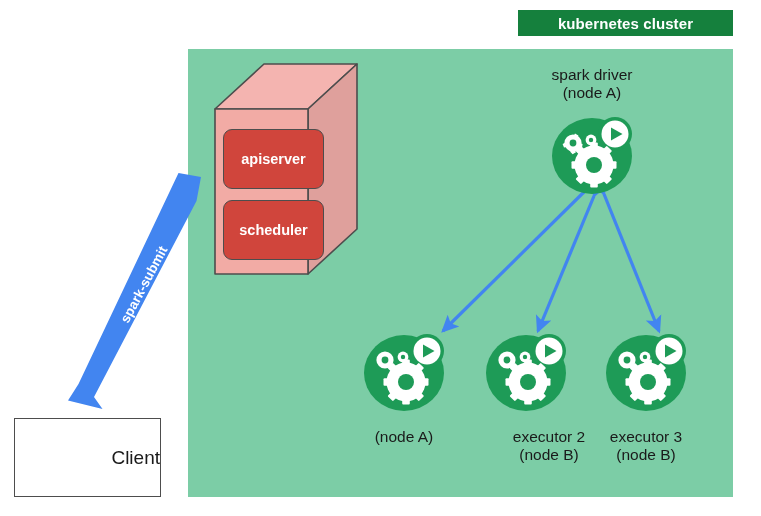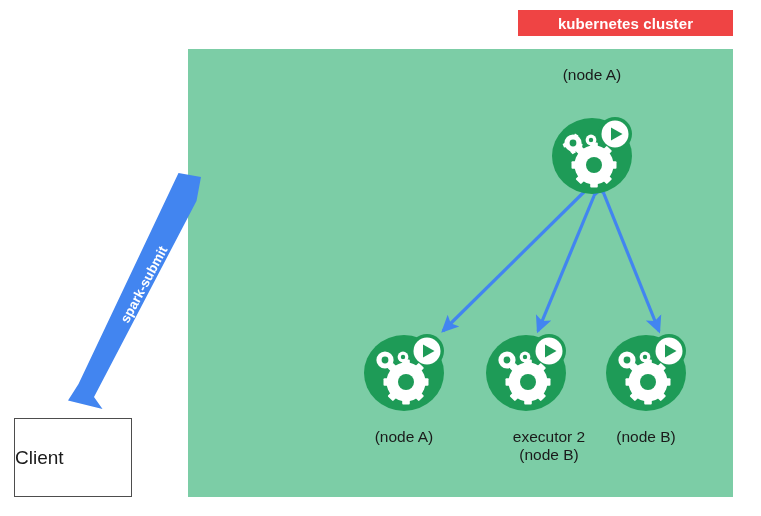--- a/index.html
+++ b/index.html
@@ -18,21 +18,21 @@
     overflow: hidden;
   }
 
   
   #cluster-banner {
     position: absolute;
     left: 518px;
     top: 10px;
     width: 215px;
     height: 26px;
-    background: #ef4444;
+    background: #15803d;
     display: flex;
     align-items: center;
     justify-content: center;
   }
   #cluster-banner .label {
     color: #ffffff;
     font-size: 15px;
     font-weight: bold;
     letter-spacing: 0.1px;
     white-space: nowrap;
@@ -46,28 +46,28 @@
     width: 545px;
     height: 448px;
     background: #7ccda6;
   }
 
   
   #client-box {
     position: absolute;
     left: 14px;
     top: 418px;
-    width: 118px;
+    width: 147px;
     height: 79px;
     background: #ffffff;
     border: 1.5px solid #4d4d4d;
     box-sizing: border-box;
     display: flex;
     align-items: center;
-    justify-content: flex-start;
+    justify-content: flex-end;
   }
   #client-box .label {
     font-size: 19px;
     color: #1a1a1a;
   }
 
   
   #spark-submit-arrow {
     position: absolute;
     left: 56px;
@@ -164,20 +164,37 @@
     <svg width="160" height="250" viewBox="0 0 160 250">
       <path d="M 122.5 8 L 145 12 L 140.5 36 L 38 232 L 46.5 244 L 12 235.5 L 22.5 219 Z" fill="#4285f0"></path>
     </svg>
     <div class="arrow-text">spark-submit</div>
   </div>
 
   <div id="client-box">
     <span class="label">Client</span>
   </div>
 
+  <div id="control-plane-cube">
+    <svg class="cube-svg" width="152" height="215" viewBox="0 0 152 215">
+
+      <path d="M 9 46 L 58 1 L 151 1 L 102 46 Z" fill="#f4b4b0" stroke="#4d4d4d" stroke-width="1.6" stroke-linejoin="round"></path>
+
+      <path d="M 102 46 L 151 1 L 151 166 L 102 211 Z" fill="#dfa09c" stroke="#4d4d4d" stroke-width="1.6" stroke-linejoin="round"></path>
+
+      <rect x="9" y="46" width="93" height="165" fill="#f2aba5" stroke="#4d4d4d" stroke-width="1.6" stroke-linejoin="round"></rect>
+    </svg>
+
+    <div class="component" id="comp-apiserver">
+      <span class="label">apiserver</span>
+    </div>
+    <div class="component" id="comp-scheduler">
+      <span class="label">scheduler</span>
+    </div>
+  </div>
 
   <svg id="connectors" viewBox="0 0 761 516">
     <defs>
       <marker id="ah" markerWidth="6" markerHeight="6" refX="4.6" refY="3" orient="auto" markerUnits="strokeWidth">
         <path d="M 0 0.4 L 5.4 3 L 0 5.6 L 1.2 3 Z" fill="#4285f0"></path>
       </marker>
     </defs>
     <g stroke="#4285f0" stroke-width="3.2" fill="none" marker-start="url(#ah)" marker-end="url(#ah)">
       <line x1="584" y1="192" x2="443" y2="331"></line>
       <line x1="594" y1="196" x2="538" y2="331"></line>
@@ -207,20 +224,21 @@
         <rect x="63.5" y="48.2" width="6" height="7.6" rx="1"></rect>
         <rect x="29.5" y="34.5" width="7.6" height="6" rx="1" transform="rotate(-45 33.3 37.5)"></rect>
         <rect x="56.5" y="34.5" width="7.6" height="6" rx="1" transform="rotate(45 60.3 37.5)"></rect>
         <rect x="29.5" y="63.5" width="7.6" height="6" rx="1" transform="rotate(45 33.3 66.5)"></rect>
         <rect x="56.5" y="63.5" width="7.6" height="6" rx="1" transform="rotate(-45 60.3 66.5)"></rect>
       </g>
       <circle cx="47" cy="52" r="8" fill="#1e9b57"></circle>
     </svg>
   </div>
   <div class="node-caption" style="left:527px; top:66px; width:130px;">
+    <span class="ln">spark driver</span>
     <span class="ln">(node A)</span>
   </div>
 
   <div class="node" style="left:359px; top:330px; width:90px; height:84px;">
     <svg width="90" height="84" viewBox="0 0 90 84">
       <ellipse cx="45" cy="43" rx="40" ry="38" fill="#1e9b57"></ellipse>
       <circle cx="68" cy="21" r="17" fill="#1e9b57"></circle>
       <circle cx="68" cy="21" r="13.5" fill="#ffffff"></circle>
       <path d="M 64 14.5 L 75.5 21 L 64 27.5 Z" fill="#1e9b57"></path>
       <circle cx="26" cy="30" r="8.6" fill="#ffffff"></circle>
@@ -292,16 +310,17 @@
         <rect x="63.5" y="48.2" width="6" height="7.6" rx="1"></rect>
         <rect x="29.5" y="34.5" width="7.6" height="6" rx="1" transform="rotate(-45 33.3 37.5)"></rect>
         <rect x="56.5" y="34.5" width="7.6" height="6" rx="1" transform="rotate(45 60.3 37.5)"></rect>
         <rect x="29.5" y="63.5" width="7.6" height="6" rx="1" transform="rotate(45 33.3 66.5)"></rect>
         <rect x="56.5" y="63.5" width="7.6" height="6" rx="1" transform="rotate(-45 60.3 66.5)"></rect>
       </g>
       <circle cx="47" cy="52" r="8" fill="#1e9b57"></circle>
     </svg>
   </div>
   <div class="node-caption" style="left:581px; top:428px; width:130px;">
+    <span class="ln">executor 3</span>
     <span class="ln">(node B)</span>
   </div>
 
 </div>
 
 </body></html>

